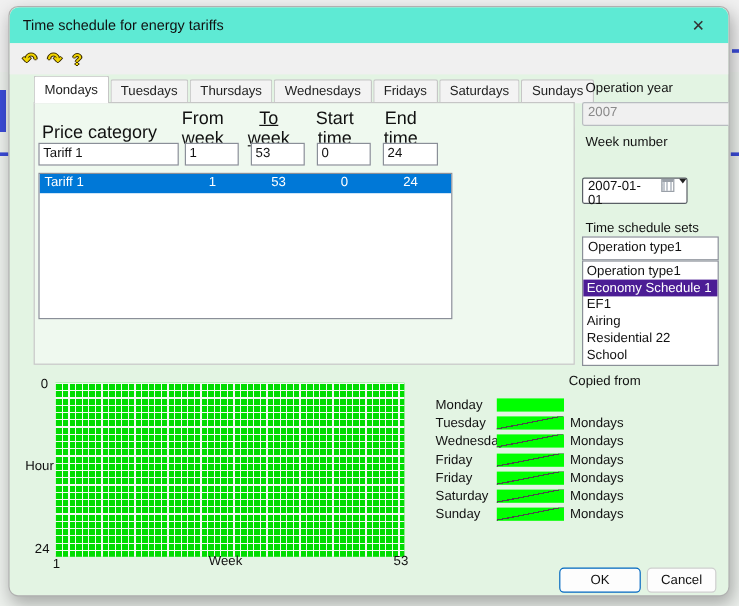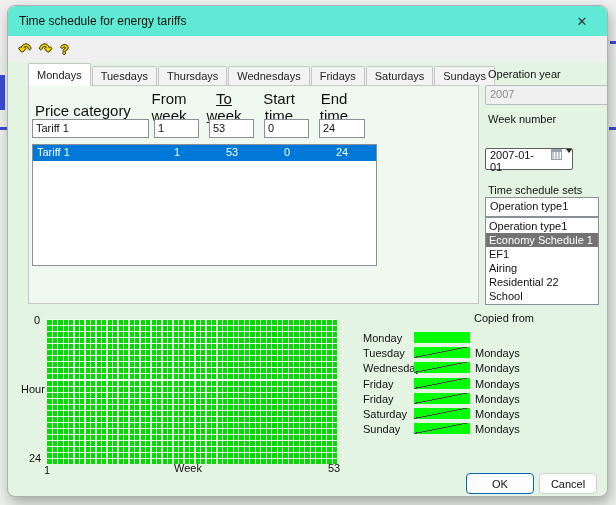--- a/index.html
+++ b/index.html
@@ -127,21 +127,21 @@
   }
   .sets-input {
     position:absolute; left:477px; top:191px; width:114px; height:20px;
     background:#fff; border:1px solid #8a8f98; font-size:11px; padding:2px 4px; color:#111;
   }
   .sets-list {
     position:absolute; left:477px; top:211px; width:114px; height:88px;
     background:#fff; border:1px solid #8a8f98; overflow:hidden; padding-top:1px;
   }
   .sets-item { font-size:11px; height:14px; line-height:14px; padding-left:3px; color:#111; }
-  .sets-item.selected { background:#737373; color:#fff; }
+  .sets-item.selected { background:#4c1d95; color:#fff; }
 
   
   .heatmap {
     position:absolute; left:38px; top:313px; width:291px; height:145px;
     background-color:#00dc00;
     background-image:
       repeating-linear-gradient(to right, #f2fbf2 0 1px, transparent 1px 5.5px),
       repeating-linear-gradient(to bottom, #f2fbf2 0 1px, transparent 1px 6.05px);
   }
   .axis-label { position:absolute; font-size:11px; color:#111; }

